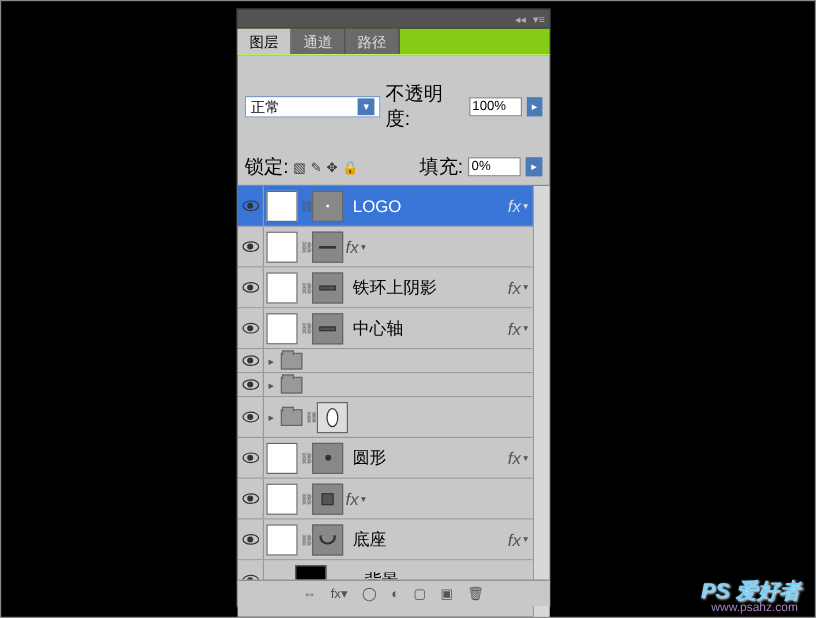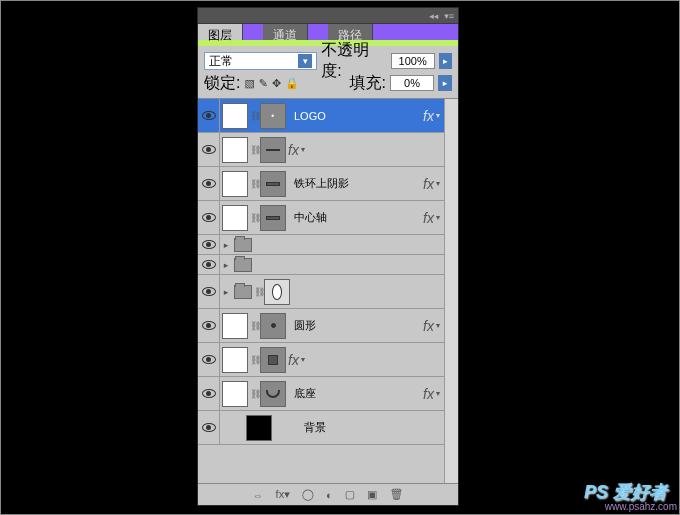--- a/index.html
+++ b/index.html
@@ -1,65 +1,65 @@
 <!DOCTYPE html>
 <html><head>
 <meta charset="utf-8">
 <style>
 *{margin:0;padding:0;box-sizing:border-box;font-family:"Microsoft YaHei",SimSun,sans-serif;}
 body{background:#000;width:680px;height:515px;position:relative;border:1px solid #888;}
 .panel{position:absolute;left:196px;top:6px;width:262px;height:499px;background:#535353;border:1px solid #2a2a2a;}
 .titlebar{height:16px;background:#535353;display:flex;justify-content:flex-end;align-items:center;padding:0 4px;border-bottom:1px solid #3a3a3a;}
 .titlebar span{color:#b0b0b0;font-size:9px;margin-left:6px;cursor:pointer;}
-.tabs{height:22px;background:#8b5cf6;display:flex;border-bottom:6px solid #bef264;gap:20px;}
+.tabs{height:22px;background:#84cc16;display:flex;border-bottom:1px solid #bef264;}
 .tab{padding:3px 10px;font-size:12px;color:#ddd;background:#6a6a6a;border-right:1px solid #444;cursor:pointer;}
 .tab.active{background:#c8c8c8;color:#000;}
 .controls{background:#c8c8c8;padding:4px 6px;border-bottom:1px solid #888;}
-.row{display:flex;align-items:center;height:22px;gap:4px;}
+.row{display:flex;align-items:center;height:22px;gap:4px;margin-top:28px;}
 .blend-select{width:118px;height:18px;background:#fff;border:1px solid #7a9cc7;font-size:12px;padding:1px 4px;display:flex;align-items:center;justify-content:space-between;}
 .blend-select .arrow{width:14px;height:14px;background:#4a7ab8;color:#fff;text-align:center;line-height:14px;font-size:9px;}
 .label{font-size:16px;color:#000;}
-.num-input{width:44px;height:16px;background:#fff;border:1px solid #888;font-size:11px;text-align:center;padding:0 2px;}
+.num-input{width:44px;height:16px;background:#fff;border:1px solid #888;font-size:11px;text-align:left;padding:0 2px;}
 .spin-btn{width:14px;height:16px;background:#4a7ab8;color:#fff;text-align:center;line-height:16px;font-size:9px;}
 .lock-icons{display:flex;gap:4px;align-items:center;}
 .lock-icons span{font-size:11px;color:#333;}
 .layers{background:#c8c8c8;height:400px;overflow:hidden;display:flex;}
 .layers-inner{flex:1;}
 .scrollbar{width:14px;background:#d8d8d8;border-left:1px solid #999;}
 .layer{display:flex;align-items:center;height:34px;border-bottom:1px solid #999;background:#c8c8c8;position:relative;}
 .layer.selected{background:#3875d7;color:#fff;}
 .layer.small{height:20px;}
 .layer.bg{height:34px;gap:24px;}
 .vis{width:22px;height:100%;border-right:1px solid #999;display:flex;align-items:center;justify-content:center;}
 .eye{width:14px;height:9px;border:1px solid #333;border-radius:50%;position:relative;}
 .eye::after{content:"";position:absolute;width:5px;height:5px;background:#333;border-radius:50%;top:1px;left:3px;}
 .expand{width:12px;color:#555;font-size:9px;text-align:center;}
 .thumb{width:26px;height:26px;background:#fff;border:1px solid #666;margin:0 2px;display:flex;align-items:center;justify-content:center;font-size:8px;}
 .thumb.mask{background:#888;}
 .thumb.black{background:#000;}
 .link{width:8px;font-size:9px;color:#555;}
-.lname{flex:1;font-size:11px;padding-left:6px;}
+.lname{flex:1;font-size:14px;padding-left:6px;}
 .fx{font-size:14px;font-style:italic;color:#555;padding-right:2px;}
 .layer.selected .fx{color:#ddd;}
 .sub-arrow{font-size:8px;color:#555;padding-right:4px;}
 .layer.selected .sub-arrow{color:#ddd;}
 .folder{width:18px;height:14px;background:#999;border:1px solid #666;margin:0 2px;position:relative;}
 .folder::before{content:"";position:absolute;top:-3px;left:0;width:8px;height:3px;background:#999;border:1px solid #666;border-bottom:none;}
 .vec-thumb{width:26px;height:26px;background:#ddd;border:1px solid #666;margin:0 2px;display:flex;align-items:center;justify-content:center;}
 .shape{background:#fff;border:1px solid #333;}
 .shape.oval{width:10px;height:16px;border-radius:50%;}
 .shape.line{width:14px;height:2px;background:#333;}
 .shape.rect{width:14px;height:4px;background:#555;}
 .shape.circ{width:5px;height:5px;border-radius:50%;background:#333;}
 .shape.sq{width:10px;height:10px;background:#555;}
 .shape.arc{width:14px;height:8px;border:2px solid #333;border-top:none;border-radius:0 0 14px 14px;background:none;}
 .bottombar{position:absolute;bottom:0;left:0;right:0;height:22px;background:#c8c8c8;border-top:1px solid #888;display:flex;align-items:center;justify-content:center;gap:12px;}
 .bottombar span{font-size:11px;color:#555;cursor:pointer;}
 .watermark{position:absolute;right:12px;bottom:10px;color:#7dd3fc;font-size:18px;font-style:italic;font-weight:bold;text-shadow:1px 1px 2px #fff;}
-.sub-wm{position:absolute;right:2px;bottom:2px;color:#a986c2;font-size:10px;}
+.sub-wm{position:absolute;right:14px;bottom:2px;color:#a986c2;font-size:10px;}
 .lock-pad{font-size:10px;}
 </style>
 </head>
 <body>
 
 <div class="panel">
   <div class="titlebar">
     <span>◂◂</span>
     <span>▾≡</span>
   </div>

